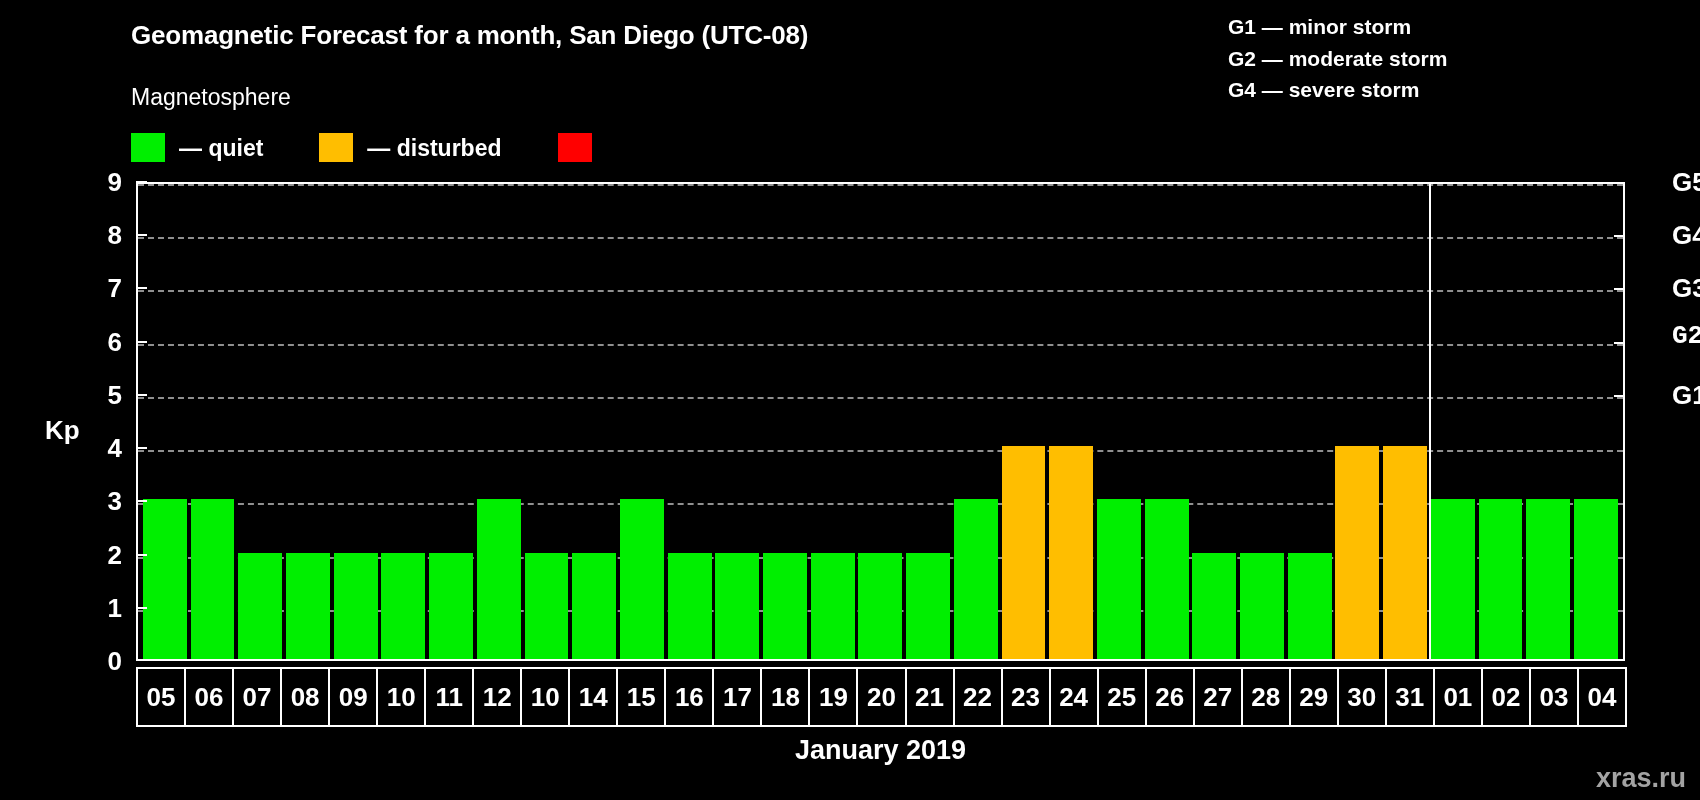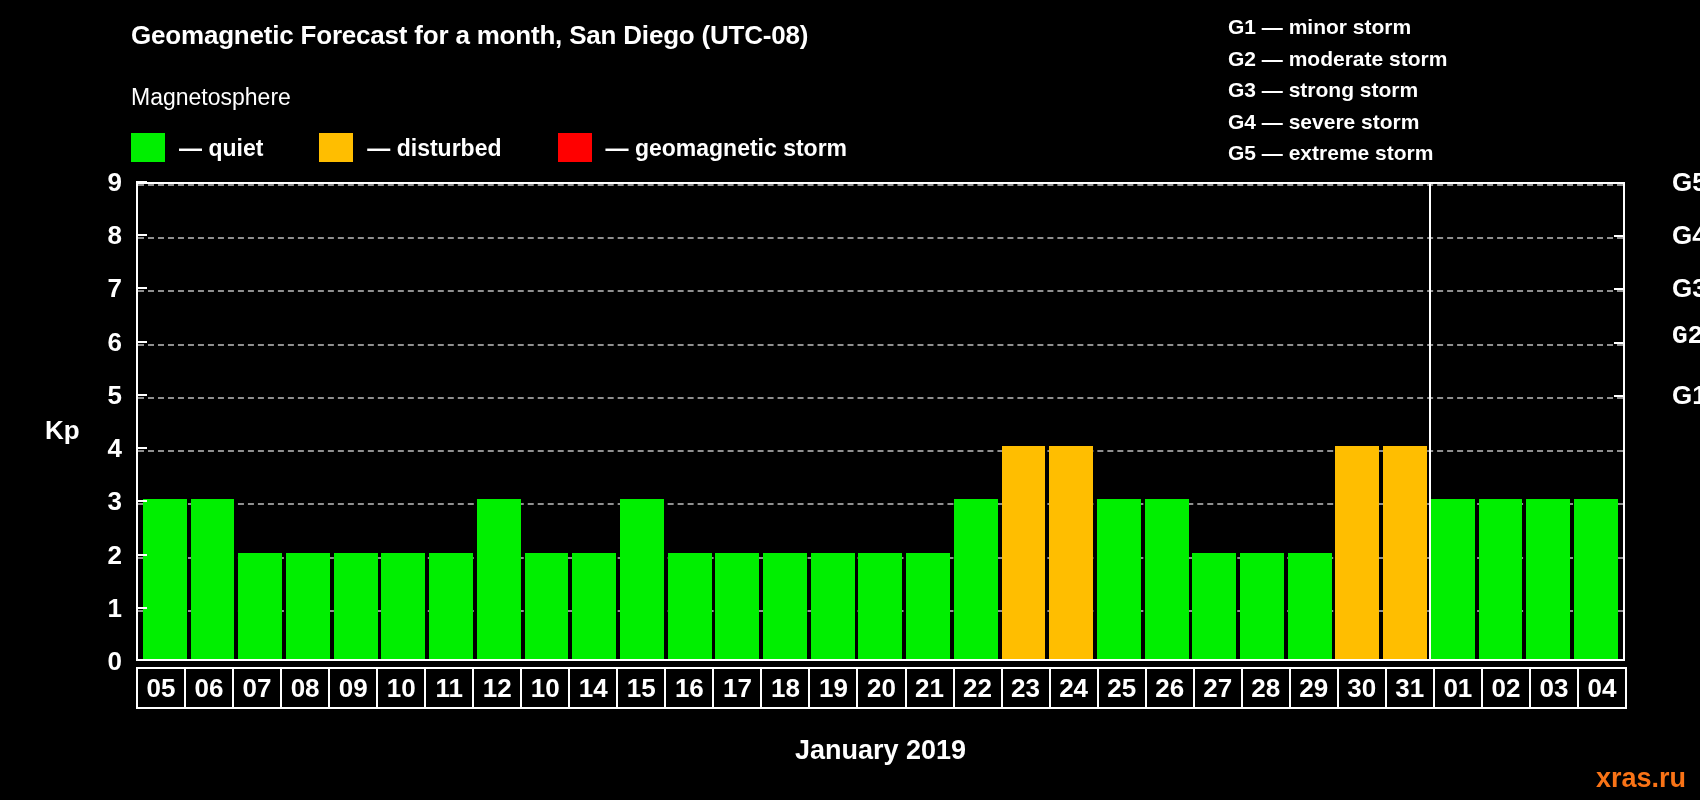--- a/index.html
+++ b/index.html
@@ -28,55 +28,52 @@
 
   .kp-axis-label{position:absolute;left:45px;top:415px;font-size:26px;font-weight:bold;}
   .ytick{position:absolute;right:0;transform:translateY(-50%);font-size:26px;font-weight:bold;text-align:right;}
   .ytick-wrap{position:absolute;left:60px;top:182px;width:62px;height:479px;}
   .tickmark{position:absolute;left:136px;width:11px;height:0;border-top:2px solid #fff;transform:translateY(-1px);}
 
   .gtick-wrap{position:absolute;left:1628px;top:182px;width:72px;height:479px;}
   .gtick{position:absolute;left:0;transform:translateY(-50%);font-size:26px;font-weight:bold;margin-left:44px;}
   .gtickmark{position:absolute;left:1614px;width:11px;height:0;border-top:2px solid #fff;}
 
-  .daystrip{position:absolute;left:136px;top:667px;width:1489px;height:42px;display:flex;box-sizing:border-box;}
+  .daystrip{position:absolute;left:136px;top:667px;width:1489px;height:60px;display:flex;box-sizing:border-box;}
   .daycell{flex:1 1 0;display:flex;align-items:center;justify-content:center;border:2px solid #fff;box-sizing:border-box;margin-right:-2px;font-size:26px;font-weight:bold;background:#000;}
 
   .month{position:absolute;left:136px;top:735px;width:1489px;text-align:center;font-size:27px;font-weight:bold;}
 
-  .watermark{position:absolute;right:14px;bottom:6px;font-size:27px;font-weight:bold;color:#f97316;}
+  .watermark{position:absolute;right:14px;bottom:6px;font-size:27px;font-weight:bold;color:#a3a3a3;}
 </style>
 </head>
 <body>
 
 <div class="title">Geomagnetic Forecast for a month, San Diego (UTC-08)</div>
 
 <div class="mag-label">Magnetosphere</div>
 
 <div class="legend" id="legend">
     <div class="legend-item">
       <span class="legend-swatch" style="background: rgb(0, 239, 0);"></span>
       <span class="legend-text">— quiet</span>
     </div>
     <div class="legend-item">
       <span class="legend-swatch" style="background: rgb(255, 190, 0);"></span>
       <span class="legend-text">— disturbed</span>
     </div>
     <div class="legend-item">
       <span class="legend-swatch" style="background: rgb(255, 0, 0);"></span>
-      <span class="legend-text">— geomagnetic storm</span>
     </div>
   </div>
 
 <div class="gkey" id="gkey">
     <div>G1 — minor storm</div>
     <div>G2 — moderate storm</div>
-    <div>G3 — strong storm</div>
     <div>G4 — severe storm</div>
-    <div>G5 — extreme storm</div>
   </div>
 
 <div class="kp-axis-label">Kp</div>
 <div class="ytick-wrap" id="ytickwrap">
     <div class="ytick" style="top: 0px;">9</div>
     <div class="ytick" style="top: 53.2222px;">8</div>
     <div class="ytick" style="top: 106.444px;">7</div>
     <div class="ytick" style="top: 159.667px;">6</div>
     <div class="ytick" style="top: 212.889px;">5</div>
     <div class="ytick" style="top: 266.111px;">4</div>

